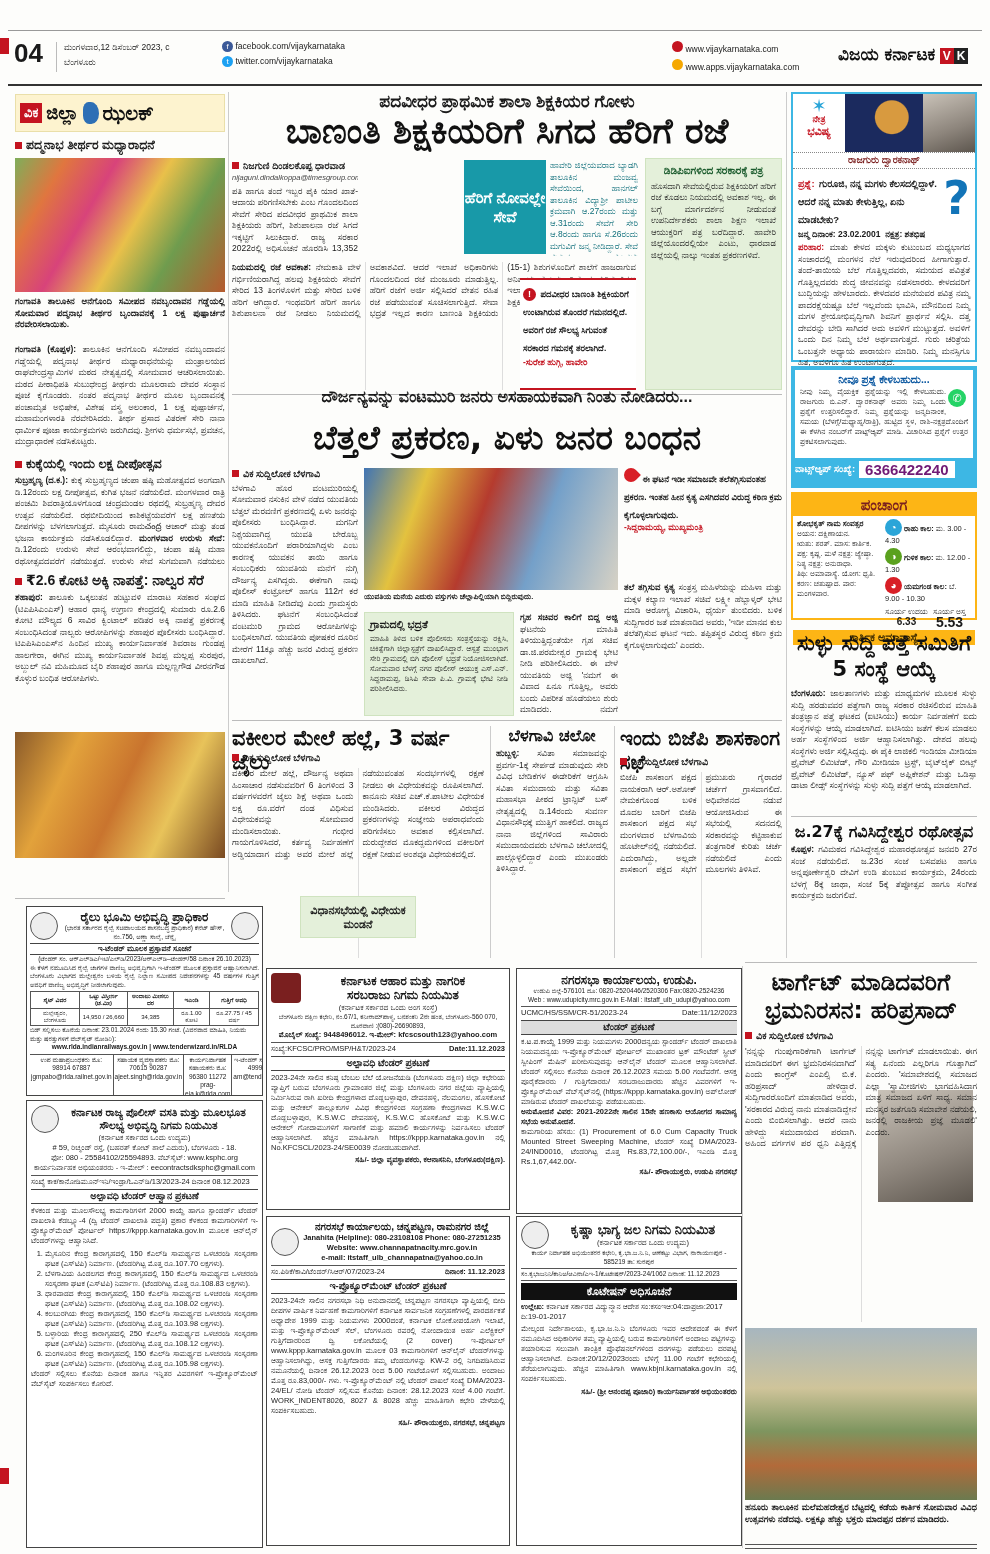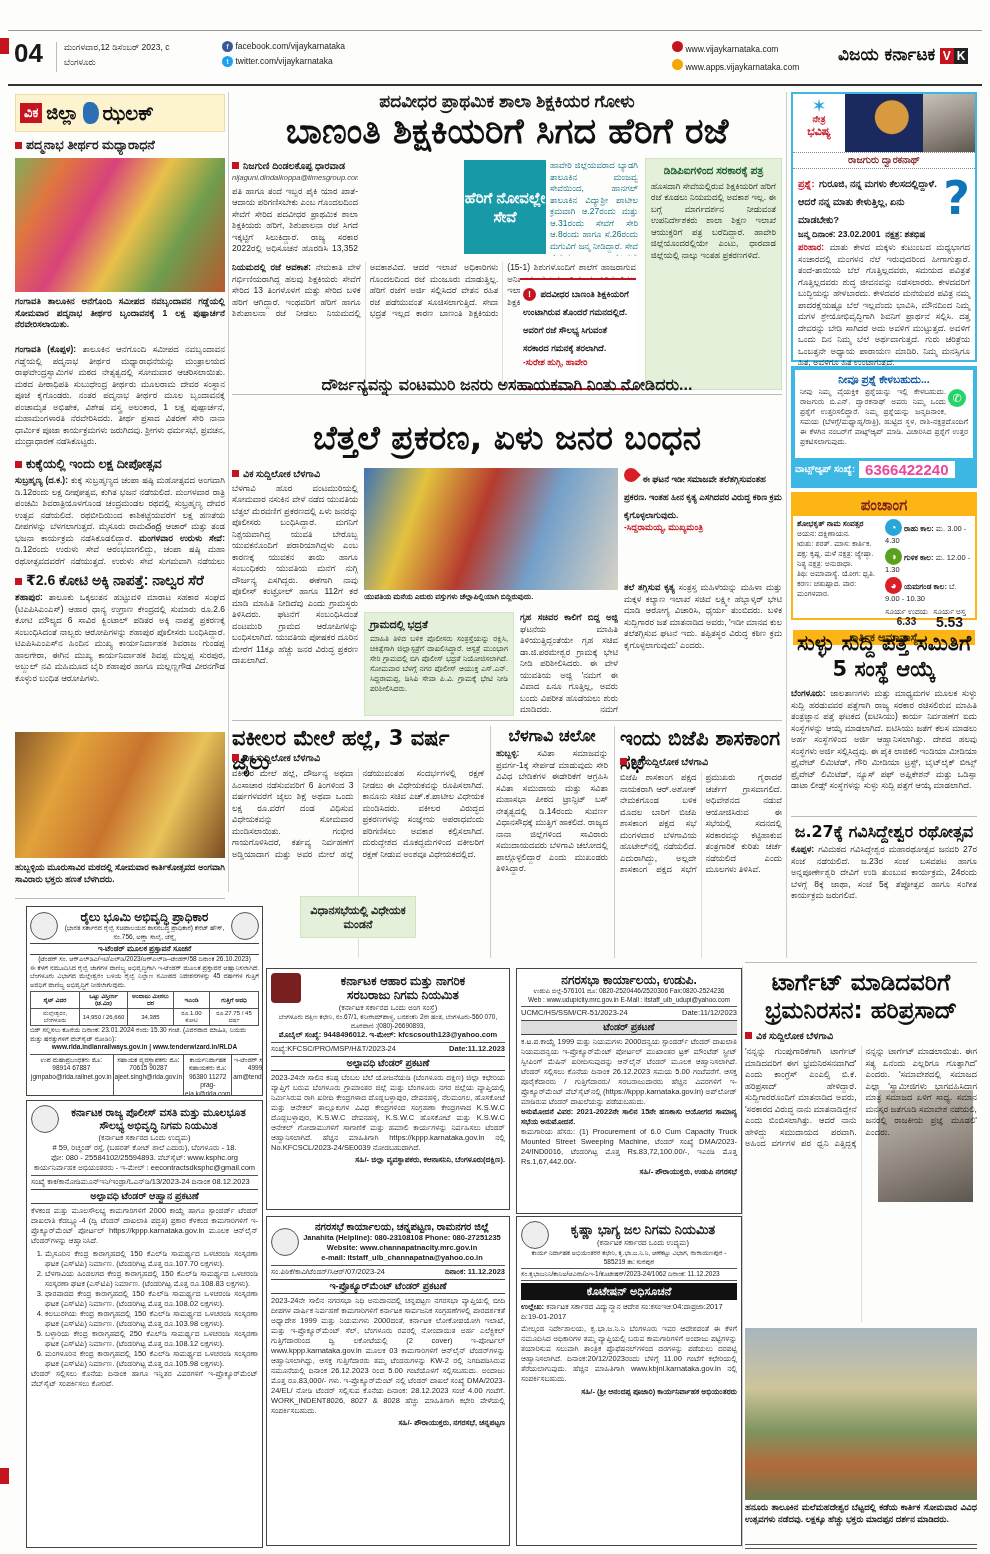--- a/index.html
+++ b/index.html
@@ -100,21 +100,20 @@
     <span>ಡಿ.12ರಂದು ಉರುಳು ಸೇವೆ ಆರಂಭವಾಗಲಿದ್ದು, ಚಂಪಾ ಷಷ್ಠಿ ಮಹಾ ರಥೋತ್ಸವದವರೆಗೆ ನಡೆಯುತ್ತದೆ. ಉರುಳು ಸೇವೆ ಸುಗಮವಾಗಿ ನಡೆಯಲು ಕುಮಾರಧಾರಾ ಬಳಿಯಿಂದ ರಸ್ತೆಯ ಒಂದು ಬದಿಯನ್ನು ಸ್ವಚ್ಛಗೊಳಿಸಿ, ಪೂರಕ ವ್ಯವಸ್ಥೆ ಕಲ್ಪಿಸಲಾಗಿದೆ.</span>
   </div>
   <div class="abs f14 b" style="left:15px;top:572px;width:210px">
     <span class="bullet"></span><span>₹2.6 ಕೋಟಿ ಅಕ್ಕಿ ನಾಪತ್ತೆ: ನಾಲ್ವರ ಸೆರೆ</span>
   </div>
   <div class="abs f8 j clip" style="left:15px;top:592px;width:210px;height:136px">
     <span class="b">ಶಹಾಪುರ:</span>
     <span>ತಾಲೂಕು ಒಕ್ಕಲುತನ ಹುಟ್ಟುವಳಿ ಮಾರಾಟ ಸಹಕಾರ ಸಂಘದ (ಟಿಎಪಿಸಿಎಂಎಸ್) ಆಹಾರ ಧಾನ್ಯ ಉಗ್ರಾಣ ಕೇಂದ್ರದಲ್ಲಿ ಸುಮಾರು ರೂ.2.6 ಕೋಟಿ ಮೌಲ್ಯದ 6 ಸಾವಿರ ಕ್ವಿಂಟಾಲ್ ಪಡಿತರ ಅಕ್ಕಿ ನಾಪತ್ತೆ ಪ್ರಕರಣಕ್ಕೆ ಸಂಬಂಧಿಸಿದಂತೆ ನಾಲ್ವರು ಆರೋಪಿಗಳನ್ನು ಶಹಾಪುರ ಪೊಲೀಸರು ಬಂಧಿಸಿದ್ದಾರೆ. ಟಿಎಪಿಸಿಎಂಎಸ್‌ನ ಹಿಂದಿನ ಮುಖ್ಯ ಕಾರ್ಯನಿರ್ವಾಹಕ ಶಿವರಾಜ ಗುಂಡಪ್ಪ ಹಾಲಗೇರಾ, ಈಗಿನ ಮುಖ್ಯ ಕಾರ್ಯನಿರ್ವಾಹಕ ಶಿವಪ್ಪ ಮಲ್ಲಪ್ಪ ಸುರಪುರ, ಅಬ್ದುಲ್ ನವಿ ಮಹಿಮೂದ ಬೈರಿ ಶಹಾಪುರ ಹಾಗೂ ಮಲ್ಲಣ್ಣಗೌಡ ವೀರನಗೌಡ ಕೊಳ್ಳುರ ಬಂಧಿತ ಆರೋಪಿಗಳು.</span>
   </div>
   <div class="abs ph-lamps" style="left:15px;top:732px;width:210px;height:126px"></div>
-  <div class="abs f8 b j clip" style="left:15px;top:862px;width:210px;height:34px">ಹುಬ್ಬಳ್ಳಿಯ ಮೂರುಸಾವಿರ ಮಠದಲ್ಲಿ ಸೋಮವಾರ ಕಾರ್ತಿಕೋತ್ಸವದ ಅಂಗವಾಗಿ ಸಾವಿರಾರು ಭಕ್ತರು ಹಣತೆ ಬೆಳಗಿದರು.</div>
 
   <div class="abs b c" style="left:232px;top:92px;width:550px;font-size:17px">ಪದವೀಧರ ಪ್ರಾಥಮಿಕ ಶಾಲಾ ಶಿಕ್ಷಕಿಯರ ಗೋಳು</div>
   <div class="abs hl c" style="left:232px;top:110px;width:550px;font-size:35px;line-height:42px">ಬಾಣಂತಿ ಶಿಕ್ಷಕಿಯರಿಗೆ ಸಿಗದ ಹೆರಿಗೆ ರಜೆ</div>
 
   <div class="abs clip" style="left:232px;top:160px;width:126px;height:96px">
     <div class="f9 b"><span class="bullet"></span><span>ನಿಜಗುಣಿ ದಿಂಡಲಕೊಪ್ಪ ಧಾರವಾಡ</span></div>
     <div class="f7 i" style="color:#444">nijaguni.dindalkoppa@timesgroup.com</div>
     <div class="f8 j" style="margin-top:3px">ಪತಿ ಹಾಗೂ ತಂದೆ ಇಬ್ಬರ ಪೈಕಿ ಯಾರ ಖಾತೆ-ಆದಾಯ ಪರಿಗಣಿಸಬೇಕು ಎಂಬ ಗೊಂದಲದಿಂದ ಸೇವೆಗೆ ಸೇರಿದ ಪದವೀಧರ ಪ್ರಾಥಮಿಕ ಶಾಲಾ ಶಿಕ್ಷಕಿಯರು ಹೆರಿಗೆ, ಶಿಶುಪಾಲನಾ ರಜೆ ಸಿಗದೆ ಇಕ್ಕಟ್ಟಿಗೆ ಸಿಲುಕಿದ್ದಾರೆ. ರಾಜ್ಯ ಸರಕಾರ 2022ರಲ್ಲಿ ಅಧಿಸೂಚನೆ ಹೊರಡಿಸಿ 13,352 ಪದವೀಧರ ಪ್ರಾಥಮಿಕ ಶಾಲಾ ಶಿಕ್ಷಕರ ನೇಮಕಕ್ಕೆ ಮುಂದಾಗಿತ್ತು.</div>
   </div>
   <div class="abs ph-preg" style="left:362px;top:160px;width:100px;height:94px"></div>
@@ -129,21 +128,21 @@
   <div class="abs f8 j clip cols3" style="left:232px;top:262px;width:404px;height:128px">
     <span class="b">ನಿಯಮದಲ್ಲಿ ರಜೆ ಅವಕಾಶ: </span><span>ನೇಮಕಾತಿ ವೇಳೆ ಗರ್ಭಿಣಿಯರಾಗಿದ್ದ ಹಲವು ಶಿಕ್ಷಕಿಯರು ಸೇವೆಗೆ ಸೇರಿದ 13 ತಿಂಗಳೊಳಗೆ ಮತ್ತು ಸೇರಿದ ಬಳಿಕ ಹೆರಿಗೆ ಆಗಿದ್ದಾರೆ. ಇಂಥವರಿಗೆ ಹೆರಿಗೆ ಹಾಗೂ ಶಿಶುಪಾಲನಾ ರಜೆ ನೀಡಲು ನಿಯಮದಲ್ಲಿ ಅವಕಾಶವಿದೆ. ಆದರೆ ಇಲಾಖೆ ಅಧಿಕಾರಿಗಳು ಗೊಂದಲದಿಂದ ರಜೆ ಮಂಜೂರು ಮಾಡುತ್ತಿಲ್ಲ. ಹೆರಿಗೆ ರಜೆಗೆ ಅರ್ಜಿ ಸಲ್ಲಿಸಿದರೆ ವೇತನ ರಹಿತ ರಜೆ ಪಡೆಯುವಂತೆ ಸೂಚಿಸಲಾಗುತ್ತಿದೆ. ಸೇವಾ ಭದ್ರತೆ ಇಲ್ಲದ ಕಾರಣ ಬಾಣಂತಿ ಶಿಕ್ಷಕಿಯರು (15-1) ಶಿಶುಗಳೊಂದಿಗೆ ಶಾಲೆಗೆ ಹಾಜರಾಗುವ ಅನಿವಾರ್ಯತೆ ಎದುರಾಗಿದೆ. ಈ ಕುರಿತು ಶಿಕ್ಷಣ ಇಲಾಖೆ ಸ್ಪಷ್ಟ ನಿರ್ದೇಶನ ನೀಡಬೇಕು ಎಂದು ಶಿಕ್ಷಕಿಯರು ಆಗ್ರಹಿಸಿದ್ದಾರೆ.</span>
   </div>
   <div class="abs clip" style="left:520px;top:278px;width:116px;height:112px;background:#fff;border-top:2px solid #c41420;border-bottom:2px solid #c41420;padding:3px;box-sizing:border-box">
     <span class="circle" style="width:13px;height:13px;background:#c41420;color:#fff;font-size:9px;line-height:13px;text-align:center;font-weight:bold">!</span>
     <span class="f8 b">ಪದವೀಧರ ಬಾಣಂತಿ ಶಿಕ್ಷಕಿಯರಿಗೆ ಉಂಟಾಗಿರುವ ತೊಂದರೆ ಗಮನದಲ್ಲಿದೆ. ಅವರಿಗೆ ರಜೆ ಸೌಲಭ್ಯ ಸಿಗುವಂತೆ ಸರಕಾರದ ಗಮನಕ್ಕೆ ತರಲಾಗಿದೆ.</span>
     <div class="f8 b" style="color:#c41420;margin-top:2px">-ಸುರೇಶ ಹುಗ್ಗಿ, ಹಾವೇರಿ</div>
   </div>
   <div class="abs rule" style="left:232px;top:394px;width:550px;height:1px"></div>
 
-  <div class="abs b c" style="left:232px;top:376px;width:550px;font-size:16px">ದೌರ್ಜನ್ಯವನ್ನು ವಂಟಮುರಿ ಜನರು ಅಸಹಾಯಕವಾಗಿ ನಿಂತು ನೋಡಿದರು...</div>
+  <div class="abs b c" style="left:232px;top:388px;width:550px;font-size:16px">ದೌರ್ಜನ್ಯವನ್ನು ವಂಟಮುರಿ ಜನರು ಅಸಹಾಯಕವಾಗಿ ನಿಂತು ನೋಡಿದರು...</div>
   <div class="abs hl c" style="left:232px;top:418px;width:550px;font-size:33px;line-height:40px">ಬೆತ್ತಲೆ ಪ್ರಕರಣ, ಏಳು ಜನರ ಬಂಧನ</div>
   <div class="abs clip" style="left:232px;top:468px;width:126px;height:248px">
     <div class="f9 b"><span class="bullet"></span><span>ವಿಕ ಸುದ್ದಿಲೋಕ ಬೆಳಗಾವಿ</span></div>
     <div class="f8 j" style="margin-top:2px">ಬೆಳಗಾವಿ ಹೊರ ವಂಟಮುರಿಯಲ್ಲಿ ಸೋಮವಾರ ನಸುಕಿನ ವೇಳೆ ನಡೆದ ಯುವತಿಯ ಬೆತ್ತಲೆ ಮೆರವಣಿಗೆ ಪ್ರಕರಣದಲ್ಲಿ ಏಳು ಜನರನ್ನು ಪೊಲೀಸರು ಬಂಧಿಸಿದ್ದಾರೆ. ಮಗನಿಗೆ ನಿಶ್ಚಯವಾಗಿದ್ದ ಯುವತಿ ಬೇರೊಬ್ಬ ಯುವಕನೊಂದಿಗೆ ಪರಾರಿಯಾಗಿದ್ದಳು ಎಂಬ ಕಾರಣಕ್ಕೆ ಯುವಕನ ತಾಯಿ ಹಾಗೂ ಸಂಬಂಧಿಕರು ಯುವತಿಯ ಮನೆಗೆ ನುಗ್ಗಿ ದೌರ್ಜನ್ಯ ಎಸಗಿದ್ದರು. ಈಕೆಗಾಗಿ ನಾವು ಪೊಲೀಸ್ ಕಂಟ್ರೋಲ್ ಹಾಗೂ 112ಗೆ ಕರೆ ಮಾಡಿ ಮಾಹಿತಿ ನೀಡಿದೆವು ಎಂದು ಗ್ರಾಮಸ್ಥರು ತಿಳಿಸಿದರು. ಘಟನೆಗೆ ಸಂಬಂಧಿಸಿದಂತೆ ವಂಟಮುರಿ ಗ್ರಾಮದ ಆರೋಪಿಗಳನ್ನು ಬಂಧಿಸಲಾಗಿದೆ. ಯುವತಿಯ ಪೋಷಕರ ದೂರಿನ ಮೇರೆಗೆ 11ಕ್ಕೂ ಹೆಚ್ಚು ಜನರ ವಿರುದ್ಧ ಪ್ರಕರಣ ದಾಖಲಾಗಿದೆ.</div>
   </div>
   <div class="abs ph-pots" style="left:364px;top:468px;width:254px;height:122px"></div>
   <div class="abs f7 b clip" style="left:364px;top:592px;width:254px;height:18px">ಯುವತಿಯ ಮನೆಯ ಎದುರು ವಸ್ತುಗಳು ಚೆಲ್ಲಾಪಿಲ್ಲಿಯಾಗಿ ಬಿದ್ದಿರುವುದು.</div>
   <div class="abs greenbox clip" style="left:364px;top:612px;width:150px;height:104px;padding:5px;box-sizing:border-box">
     <div class="f10 b">ಗ್ರಾಮದಲ್ಲಿ ಭದ್ರತೆ</div>
     <div class="f7 j" style="margin-top:2px">ಮಾಹಿತಿ ತಿಳಿದ ಬಳಿಕ ಪೊಲೀಸರು ಸಂತ್ರಸ್ತೆಯನ್ನು ರಕ್ಷಿಸಿ, ಚಿಕಿತ್ಸೆಗಾಗಿ ಜಿಲ್ಲಾಸ್ಪತ್ರೆಗೆ ದಾಖಲಿಸಿದ್ದಾರೆ. ಆಸ್ಪತ್ರೆ ಮುಂಭಾಗ ಸೇರಿ ಗ್ರಾಮದಲ್ಲಿ ಬಿಗಿ ಪೊಲೀಸ್ ಭದ್ರತೆ ನಿಯೋಜಿಸಲಾಗಿದೆ. ಸೋಮವಾರ ಬೆಳಗ್ಗೆ ನಗರ ಪೊಲೀಸ್ ಆಯುಕ್ತ ಎಸ್.ಎನ್. ಸಿದ್ದರಾಮಪ್ಪ, ಡಿಸಿಪಿ ಸೇವಾ ಪಿ.ವಿ. ಗ್ರಾಮಕ್ಕೆ ಭೇಟಿ ನೀಡಿ ಪರಿಶೀಲಿಸಿದರು.</div>
@@ -208,21 +207,21 @@
   </div>
 
   <div class="abs" style="left:791px;top:366px;width:186px;height:122px;background:#3db7e4;padding:4px;box-sizing:border-box">
     <div style="background:#fff;height:88px;padding:3px 5px;box-sizing:border-box;overflow:hidden">
       <div class="f10 b c" style="color:#0a57a0">ನೀವೂ ಪ್ರಶ್ನೆ ಕೇಳಬಹುದು...</div>
       <span class="circle" style="width:18px;height:18px;background:#25d366;color:#fff;text-align:center;line-height:18px;font-size:11px;float:right;margin:2px">✆</span>
       <div class="f7 j">ನೀವು ನಿಮ್ಮ ವೈಯಕ್ತಿಕ ಪ್ರಶ್ನೆಯನ್ನು ಇಲ್ಲಿ ಕೇಳಬಹುದು. ರಾಜಗುರು ಬಿ.ಎನ್. ದ್ವಾರಕನಾಥ್ ಅವರು ನಿಮ್ಮ ಒಂದು ಪ್ರಶ್ನೆಗೆ ಉತ್ತರಿಸಲಿದ್ದಾರೆ. ನಿಮ್ಮ ಪ್ರಶ್ನೆಯನ್ನು ಜನ್ಮದಿನಾಂಕ, ಸಮಯ (ಬೆಳಗ್ಗೆ/ಮಧ್ಯಾಹ್ನ/ರಾತ್ರಿ), ಹುಟ್ಟಿದ ಸ್ಥಳ, ರಾಶಿ-ನಕ್ಷತ್ರದೊಂದಿಗೆ ಈ ಕೆಳಗಿನ ನಂಬರ್‌ಗೆ ವಾಟ್ಸ್‌ಆ್ಯಪ್ ಮಾಡಿ. ವಿಚಾರಿಸಿದ ಪ್ರಶ್ನೆಗೆ ಉತ್ತರ ಪ್ರಕಟಿಸಲಾಗುವುದು.</div>
     </div>
     <div style="display:flex;align-items:center;height:22px">
       <span class="f9 b" style="color:#fff;margin-right:4px">ವಾಟ್ಸ್‌ಆ್ಯಪ್ ಸಂಖ್ಯೆ:</span>
-      <span class="b" style="background:#fff;color:#ec4899;font-size:15px;padding:0 6px">6366422240</span>
+      <span class="b" style="background:#fff;color:#701a75;font-size:15px;padding:0 6px">6366422240</span>
     </div>
   </div>
 
   <div class="abs" style="left:791px;top:492px;width:186px;height:128px;border:2px solid #fdb515;box-sizing:border-box;background:#fff">
     <div class="b c" style="background:#fdb515;color:#7a1f1f;font-size:15px;padding:2px 0">ಪಂಚಾಂಗ</div>
     <div style="display:flex;padding:3px 4px">
       <div class="f7" style="width:88px">
         <div class="b">ಶೋಭಕೃತ್ ನಾಮ ಸಂವತ್ಸರ</div>
         <div>ಅಯನ: ದಕ್ಷಿಣಾಯನ.</div>
         <div>ಋತು: ಶರತ್. ಮಾಸ: ಕಾರ್ತಿಕ.</div>

